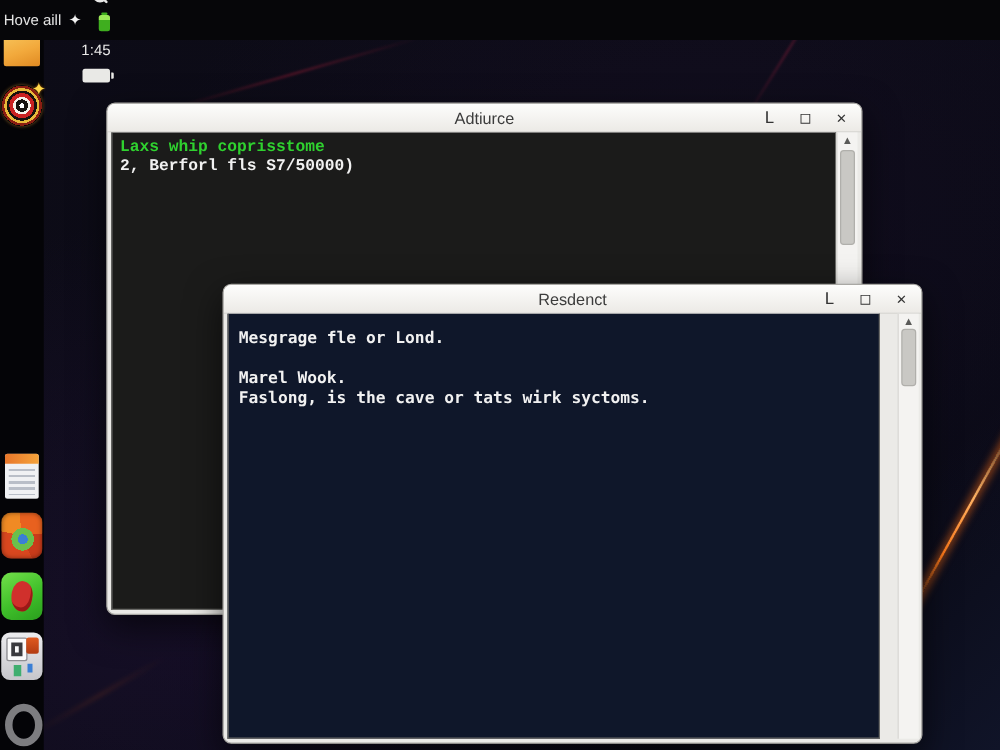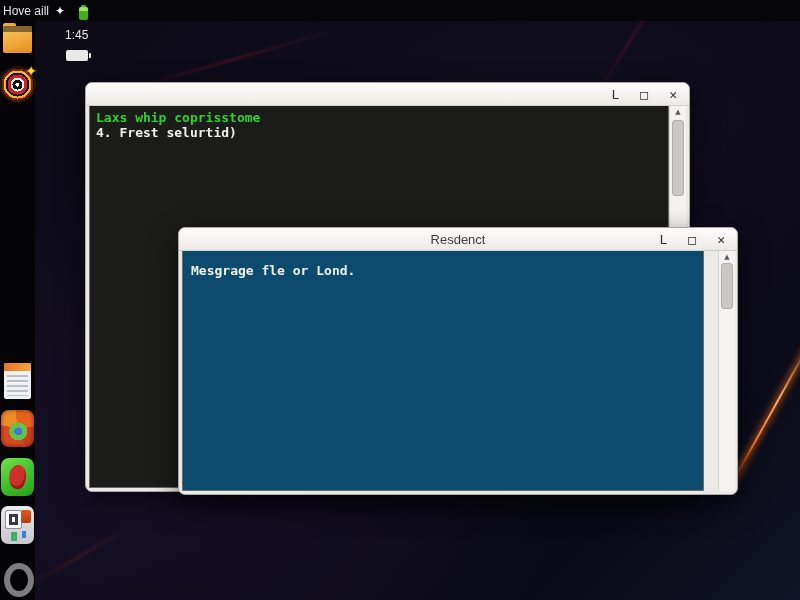--- a/index.html
+++ b/index.html
@@ -36,21 +36,21 @@
     box-shadow:0 0 7px 1px rgba(255,110,20,.8);
   }
   .streak-orange-faint {
     left:20px; top:555px; width:120px; height:2px;
     background:linear-gradient(90deg, transparent, rgba(200,80,20,.25), transparent);
     transform:rotate(-30deg); filter:blur(1.5px);
   }
 
   
   .topbar {
-    position:absolute; left:0; top:0; width:800px; height:21px;
+    position:absolute; left:0; top:0; width:800px; height:32px;
     background:#060609; z-index:50;
     display:flex; align-items:center;
     color:#e4e4e4; font-size:12px;
   }
   .topbar-left { display:flex; align-items:center; gap:6px; padding-left:3px; }
   .spark { color:#f2f2f2; font-size:12px; line-height:1; }
   .topbar-center { flex:1; text-align:center; color:#dcdcdc; font-size:12px; letter-spacing:.5px; }
   .topbar-right { display:flex; align-items:flex-end; gap:8px; padding-right:2px;flex-direction:column; }
   .mag { position:relative; width:15px; height:15px; display:inline-block; }
   .mag::before {
@@ -153,21 +153,21 @@
     background:transparent;
   }
 
   
   .window {
     position:absolute; border-radius:7px;
     background:#ebeae7; border:1px solid #a9a8a4;
     box-shadow:0 10px 28px rgba(0,0,0,.6);
   }
   .win1 { left:85px; top:82px; width:605px; height:410px; z-index:10; }
-  .win2 { left:178px; top:227px; width:560px; height:268px; z-index:20; }
+  .win2 { left:178px; top:227px; width:560px; height:368px; z-index:20; }
   .titlebar {
     height:23px; border-radius:6px 6px 0 0;
     background:linear-gradient(#fdfdfc, #eceae6);
     border-bottom:1px solid #cfcec9;
     display:flex; align-items:center;
     position:relative; cursor:default;
   }
   .title {
     position:absolute; left:0; right:0; text-align:center;
     font-size:13px; color:#3c3c3c;
@@ -178,21 +178,21 @@
   }
   .win-btn {
     background:none; border:none; font-size:13px; color:#333;
     font-family:"DejaVu Sans Mono", monospace; cursor:pointer; line-height:1; padding:1px 2px;
   }
   .content {
     position:absolute; left:3px; top:23px; bottom:3px;
     background:#161616; border:1px solid #6b6b68; border-top:none;
   }
   .win1 .content { right:20px; background:#1b1b1a; }
-  .win2 .content { right:33px; background:#0c4a6e; }
+  .win2 .content { right:33px; background:#0f172a; }
   .scrollbar {
     position:absolute; top:23px; bottom:3px; width:17px;
     background:#f4f3f1; border-left:1px solid #d6d5d1;
   }
   .win1 .scrollbar { right:3px; }
   .win2 .scrollbar { right:2px; }
   .scroll-arrow {
     display:block; width:100%; text-align:center; font-size:7px; color:#5a5a58;
     padding-top:2px; font-family:"DejaVu Sans", sans-serif;
   }
@@ -201,47 +201,48 @@
     background:#c9c8c4; border:1px solid #b0afab;
   }
   .win1 .thumb { top:14px; height:76px; }
   .win2 .thumb { top:12px; height:46px; }
 
   .term {
     padding:4px 6px; color:#f1f1f1;
     font-family:"DejaVu Sans Mono", monospace;
     font-weight:bold; font-size:13px;
   }
-  .win1 .term .tline { line-height:15px; min-height:15px; white-space:pre; }
+  .win1 .term .tline { line-height:15px; min-height:15px; white-space:pre;font-family:Liberation Mono, monospace; }
   .win2 .term { padding:12px 8px; }
   .win2 .term .tline { line-height:16px; min-height:16px; white-space:pre; }
   .tline.green { color:#2fd12f; }
 </style>
 </head>
 <body>
 
 <div class="desktop">
   <div class="streak streak-red-left"></div>
   <div class="streak streak-red-right"></div>
   <div class="streak streak-orange-bright"></div>
   <div class="streak streak-orange-faint"></div>
 </div>
 
 <div class="window win1">
   <div class="titlebar">
+    <span class="title">Adtiurce</span>
     <span class="win-controls">
       <button class="win-btn">L</button>
       <button class="win-btn">□</button>
       <button class="win-btn">✕</button>
     </span>
   </div>
   <div class="content">
     <div class="term">
       <div class="tline green">Laxs whip coprisstome</div>
-      <div class="tline">4. Frest selurtid)</div>
+      <div class="tline">2, Berforl fls S7/50000)</div>
     </div>
   </div>
   <div class="scrollbar">
     <span class="scroll-arrow">▲</span>
     <div class="thumb"></div>
   </div>
 </div>
 
 <div class="window win2">
   <div class="titlebar">
@@ -249,20 +250,22 @@
     <span class="win-controls">
       <button class="win-btn">L</button>
       <button class="win-btn">□</button>
       <button class="win-btn">✕</button>
     </span>
   </div>
   <div class="content">
     <div class="term">
       <div class="tline">Mesgrage fle or Lond.</div>
       <div class="tline"></div>
+      <div class="tline">Marel Wook.</div>
+      <div class="tline">Faslong, is the cave or tats wirk syctoms.</div>
     </div>
   </div>
   <div class="scrollbar">
     <span class="scroll-arrow">▲</span>
     <div class="thumb"></div>
   </div>
 </div>
 
 <div class="topbar">
   <div class="topbar-left">

